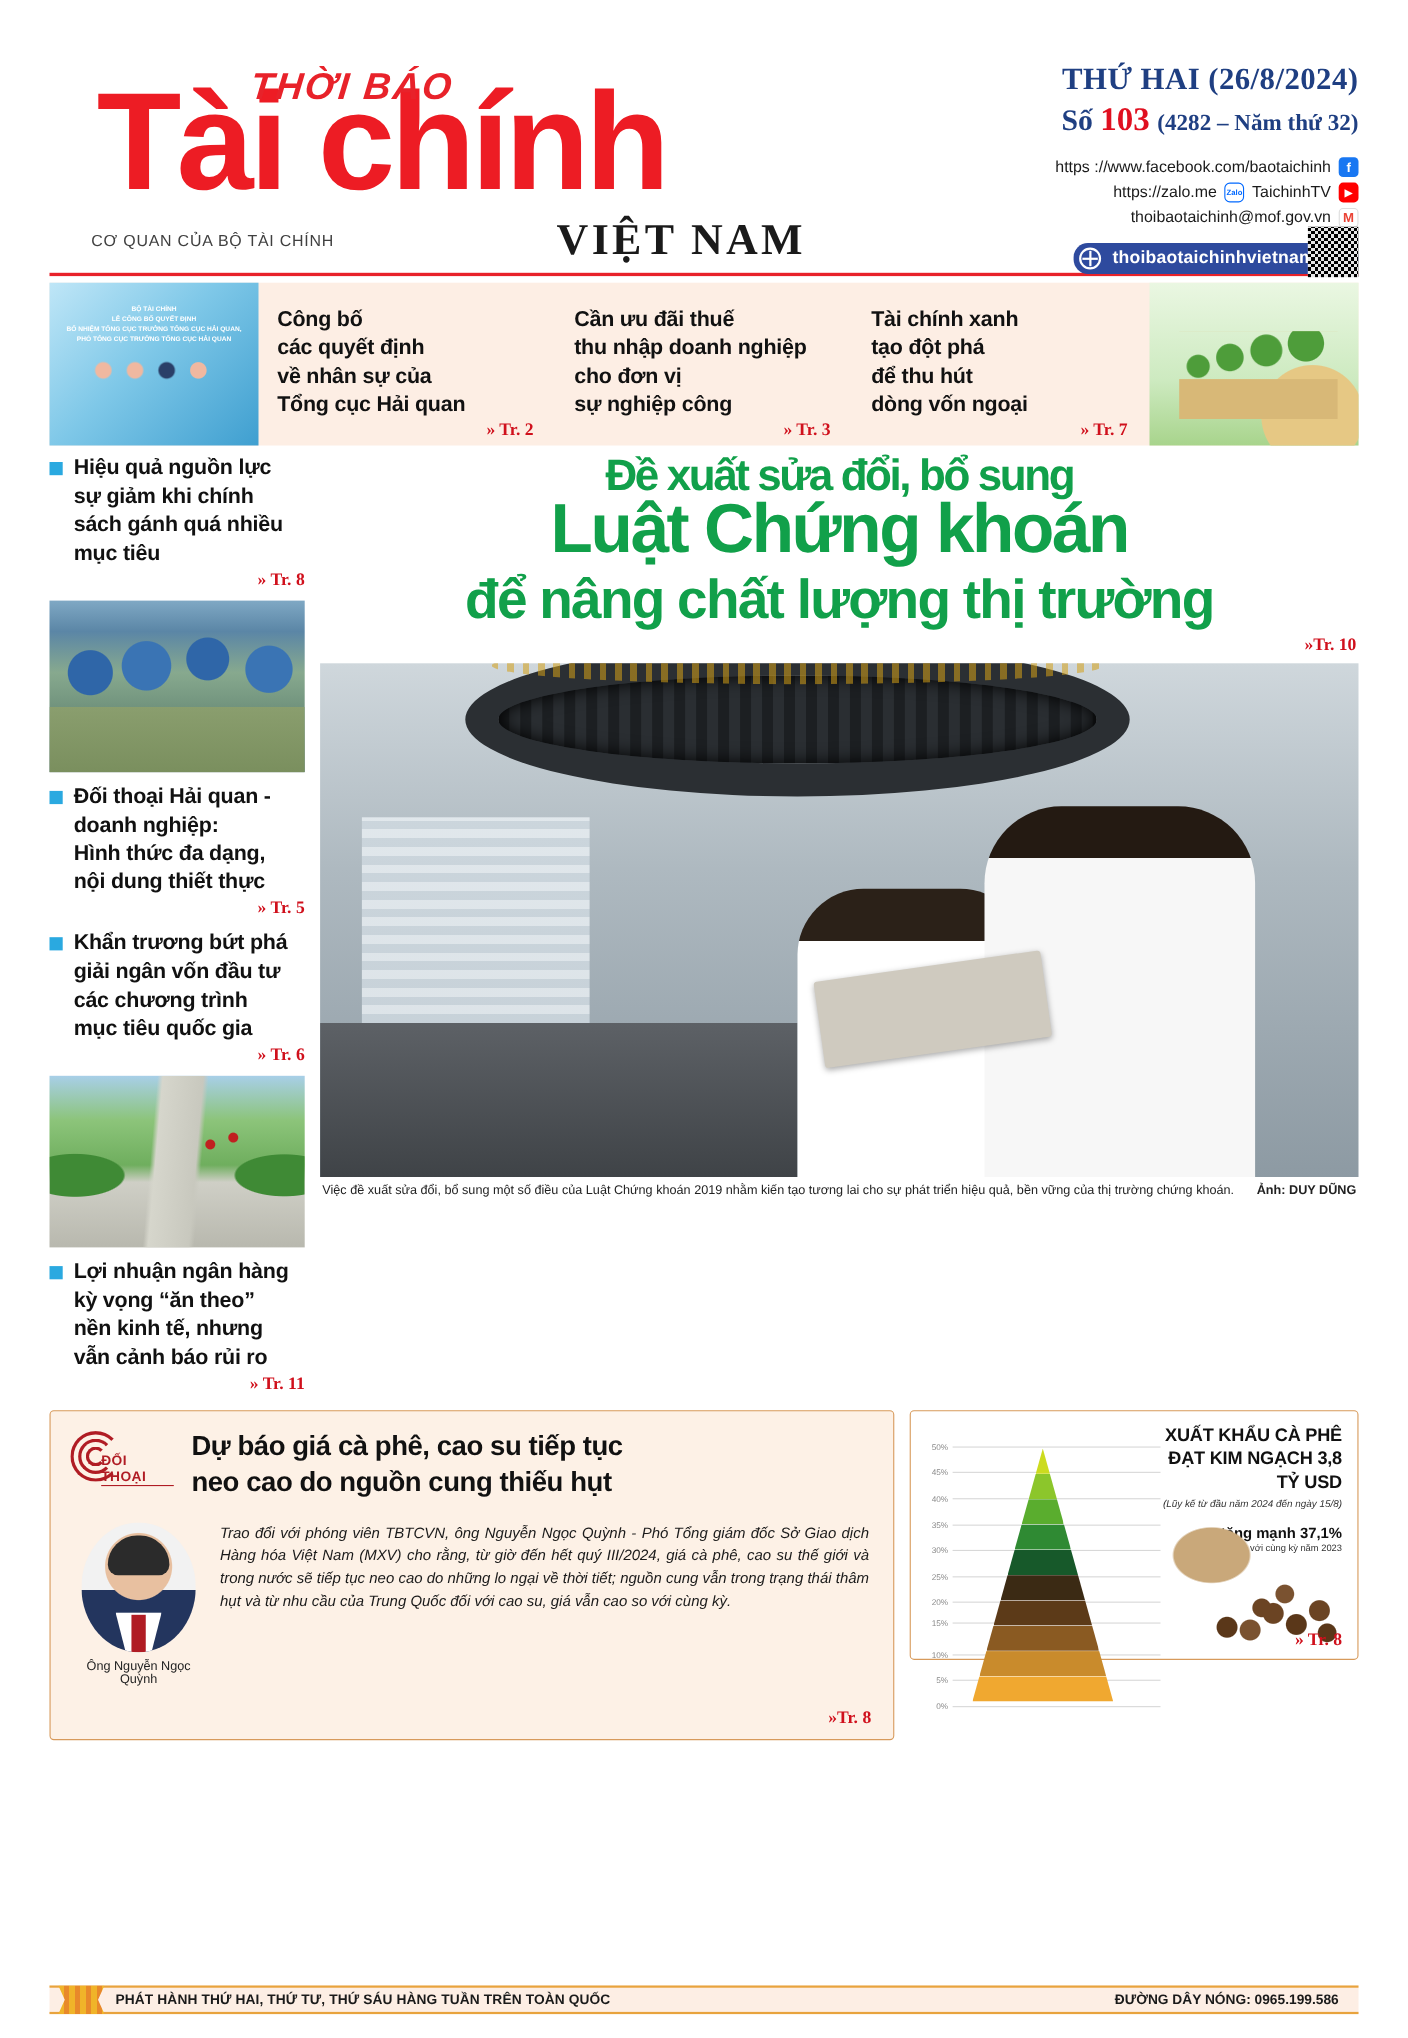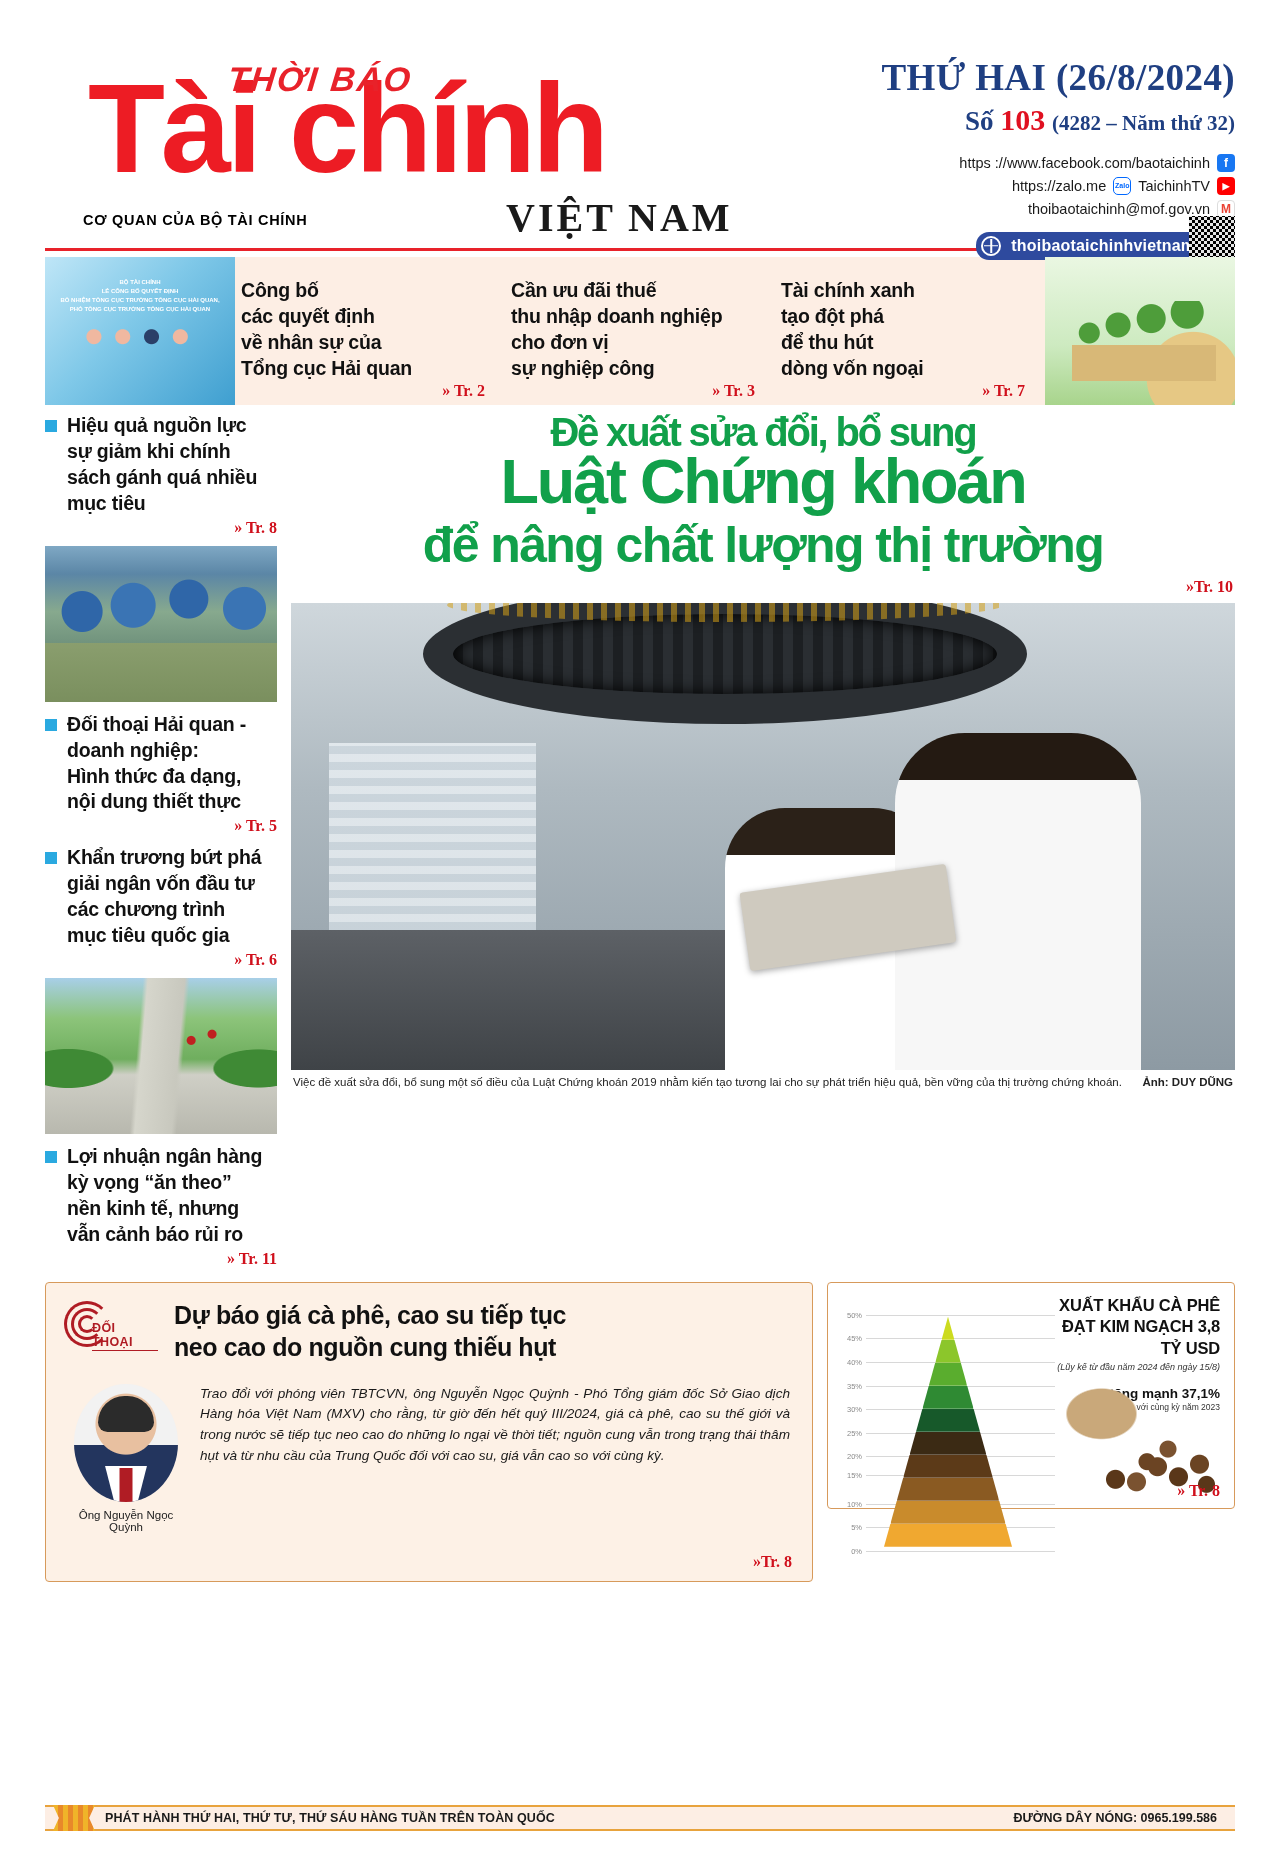--- a/index.html
+++ b/index.html
@@ -22,33 +22,33 @@
     font-style: italic; transform: skewX(-6deg);
   }
   .mh-title {
     font-size: 126px; font-weight: 900; color: #ed1c24;
     line-height: 0.88; letter-spacing: -4px;
     font-family: "Liberation Sans", sans-serif;
     margin-top: 22px;
   }
   .mh-coquan {
     position: absolute; left: -5px; top: 160px;
-    font-size: 14.5px; font-weight: 700; color: #000000;
+    font-size: 14.5px; font-weight: 400; color: #404040;
     letter-spacing: 0.7px;
   }
   .mh-vietnam {
     position: absolute; left: 418px; top: 142px;
     font-size: 40px; font-weight: 700; color: #1a1a1a;
     letter-spacing: 3px; font-family: "Liberation Serif", serif;
   }
 
   .mh-right { position: absolute; right: 45px; top: 56px; width: 400px; text-align: right; }
   .mh-date {
     font-family: "Liberation Serif", serif;
-    font-size: 37px; font-weight: 700; color: #1f3f82;
+    font-size: 28px; font-weight: 700; color: #1f3f82;
     letter-spacing: 0.4px; line-height: 1.18;
   }
   .mh-issue {
     font-family: "Liberation Serif", serif;
     font-size: 27px; font-weight: 700; color: #1f3f82;
     line-height: 1.2; margin-top: 2px;
   }
   .mh-issue .num { color: #e01020; font-size: 30px; }
   .mh-issue .sub { font-size: 21px; }
 
@@ -123,21 +123,21 @@
   .tz-2::after {
     content:''; position:absolute; left:14%; bottom:16%; right:10%; height:54%;
     background:
       linear-gradient(180deg, transparent 55%, #d8b877 55%),
       radial-gradient(circle at 12% 40%, #4e9d3a 0 10px, transparent 11px),
       radial-gradient(circle at 32% 30%, #4e9d3a 0 12px, transparent 13px),
       radial-gradient(circle at 55% 22%, #4e9d3a 0 14px, transparent 15px),
       radial-gradient(circle at 80% 14%, #4e9d3a 0 16px, transparent 17px);
   }
   .teaser-col {
-    flex: 1; padding: 20px 16px 8px 6px; position: relative;
+    flex: 1; padding: 20px 16px 8px 17px; position: relative;
     display: flex; flex-direction: column;
   }
   .teaser-h {
     font-size: 19.5px; font-weight: 700; color: #111;
     line-height: 1.34; letter-spacing: -0.2px;
   }
   .pg-ref {
     font-family: "Liberation Serif", serif;
     font-size: 16px; font-weight: 700; color: #d0101c; white-space: nowrap;
   }

